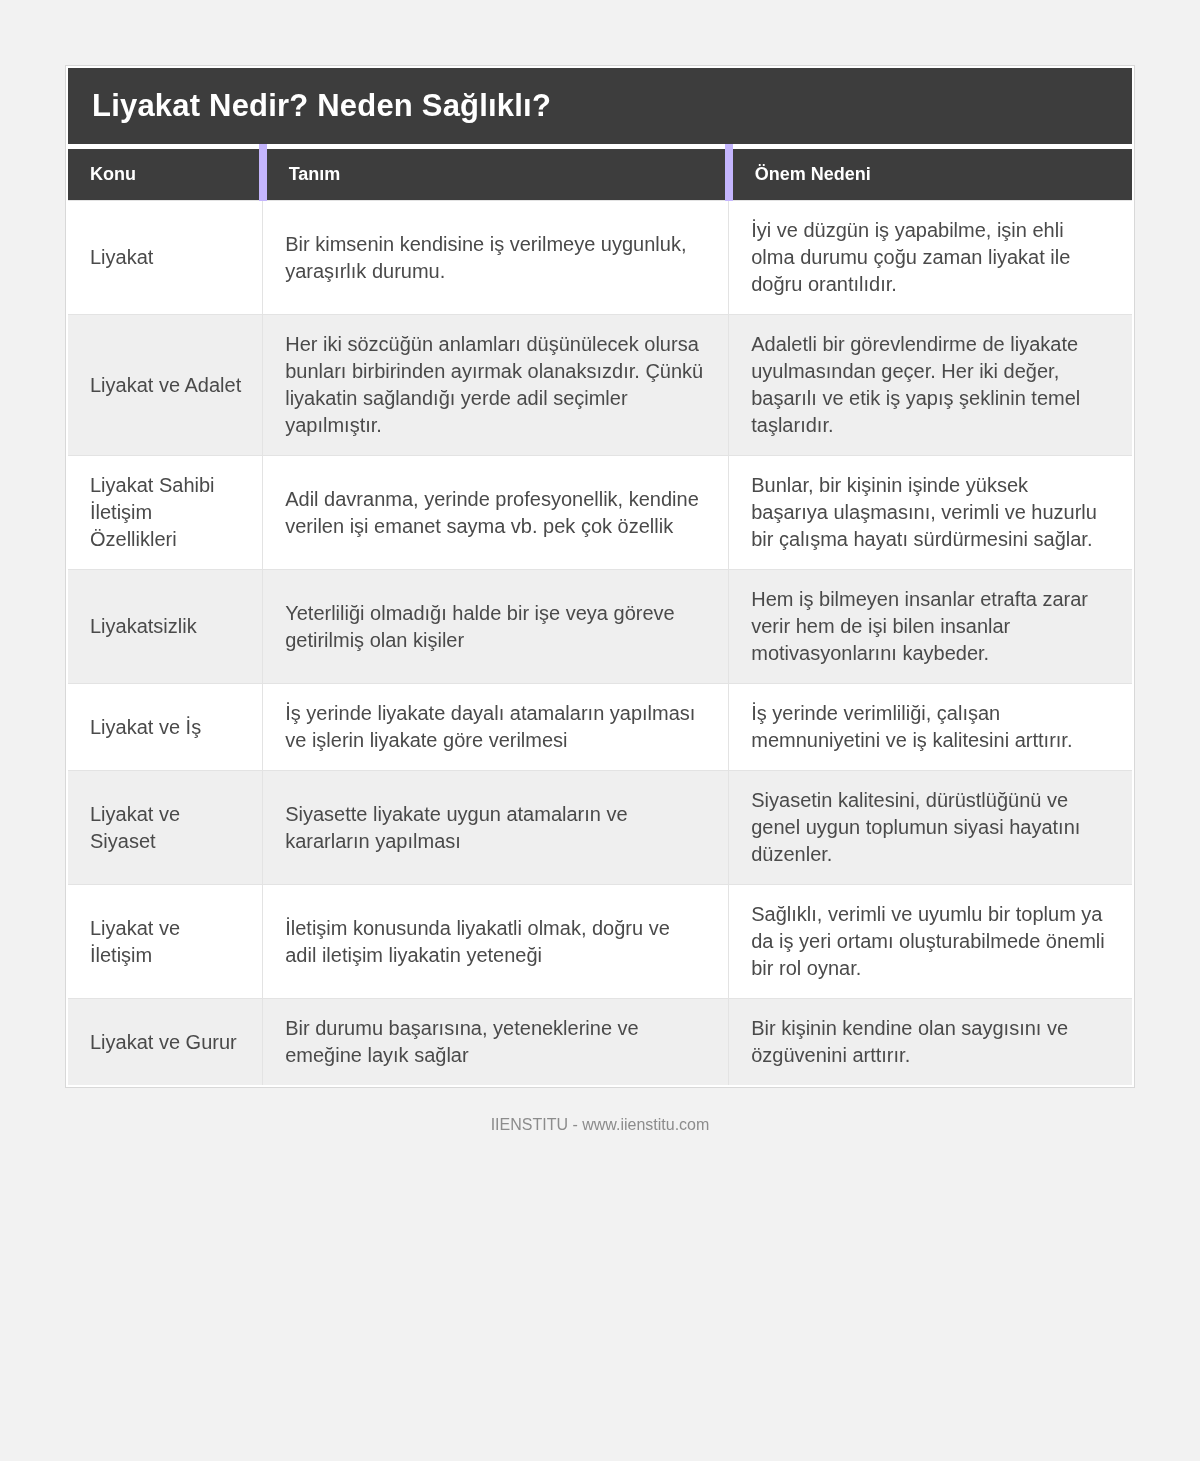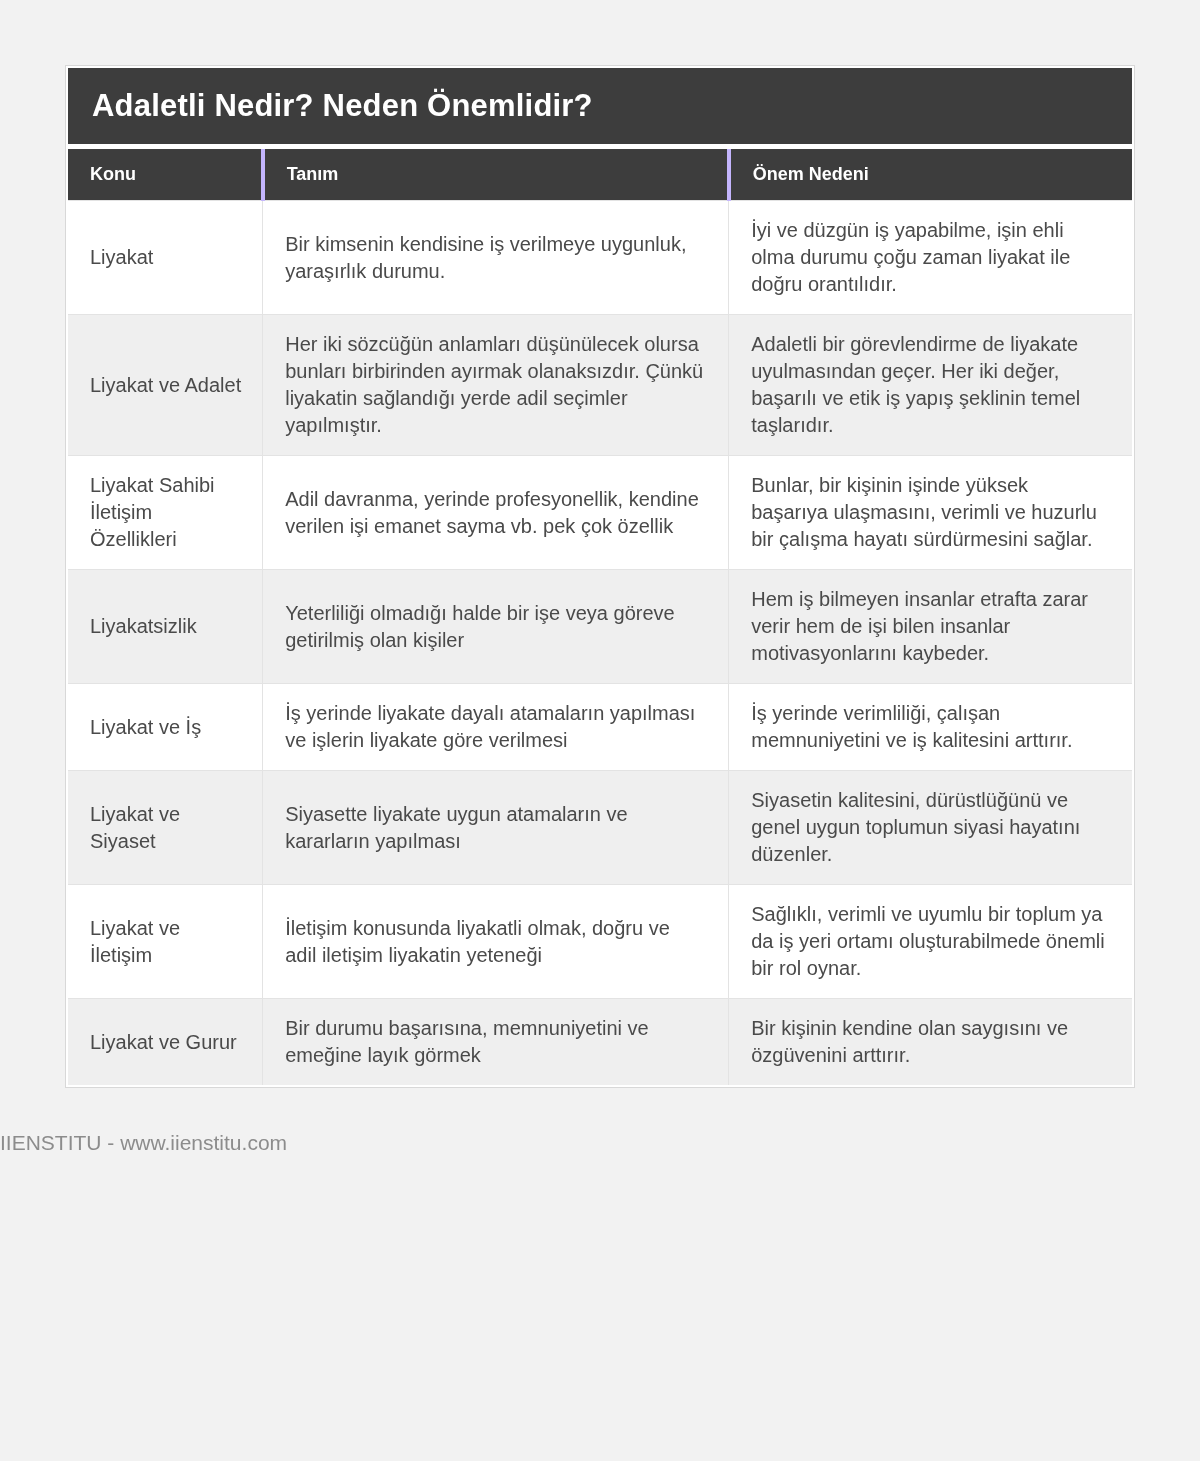--- a/index.html
+++ b/index.html
@@ -45,44 +45,45 @@
   col.c-importance { width: 37.9%; }
   thead th {
     background: var(--header-bg);
     color: var(--header-text);
     font-size: 18px;
     font-weight: bold;
     text-align: left;
     padding: 15px 22px;
     border-top: 5px solid #ffffff;
   }
-  thead th + th { border-left: 4px solid #c4b5fd; }
+  thead th + th { border-left: 8px solid #c4b5fd; }
   tbody td {
     font-size: 20px;
     line-height: 1.35;
     color: var(--body-text);
     padding: 16px 22px;
     vertical-align: middle;
     background: var(--row-bg);
     border-top: 1px solid var(--cell-border);
   }
   tbody td + td { border-left: 1px solid var(--cell-border); }
   tbody td:first-child { padding-right: 20px; }
   tbody tr:nth-child(even) td { background: var(--row-alt-bg); }
   .footer {
-    margin-top: 44px;
-    font-size: 21px;
+    text-align: center;
+    margin-top: 29px;
+    font-size: 16px;
     color: var(--footer-text);
   }
 </style>
 </head>
 <body>
 
 <div class="sheet">
-  <div class="title-bar">Adaletli Nedir? Neden Önemlidir?</div>
+  <div class="title-bar">Liyakat Nedir? Neden Sağlıklı?</div>
 
   <table>
     <colgroup>
       <col class="c-topic">
       <col class="c-definition">
       <col class="c-importance">
     </colgroup>
     <thead>
       <tr>
         <th>Konu</th>
@@ -121,20 +122,20 @@
     <td>Siyasette liyakate uygun atamaların ve kararların yapılması</td>
     <td>Siyasetin kalitesini, dürüstlüğünü ve genel uygun toplumun siyasi hayatını düzenler.</td>
   </tr>
         <tr>
     <td>Liyakat ve İletişim</td>
     <td>İletişim konusunda liyakatli olmak, doğru ve adil iletişim liyakatin yeteneği</td>
     <td>Sağlıklı, verimli ve uyumlu bir toplum ya da iş yeri ortamı oluşturabilmede önemli bir rol oynar.</td>
   </tr>
         <tr>
     <td>Liyakat ve Gurur</td>
-    <td>Bir durumu başarısına, memnuniyetini ve emeğine layık görmek</td>
+    <td>Bir durumu başarısına, yeteneklerine ve emeğine layık sağlar</td>
     <td>Bir kişinin kendine olan saygısını ve özgüvenini arttırır.</td>
   </tr>
       </tbody>
   </table>
 </div>
 
 <div class="footer">IIENSTITU - www.iienstitu.com</div>
 
 </body></html>

